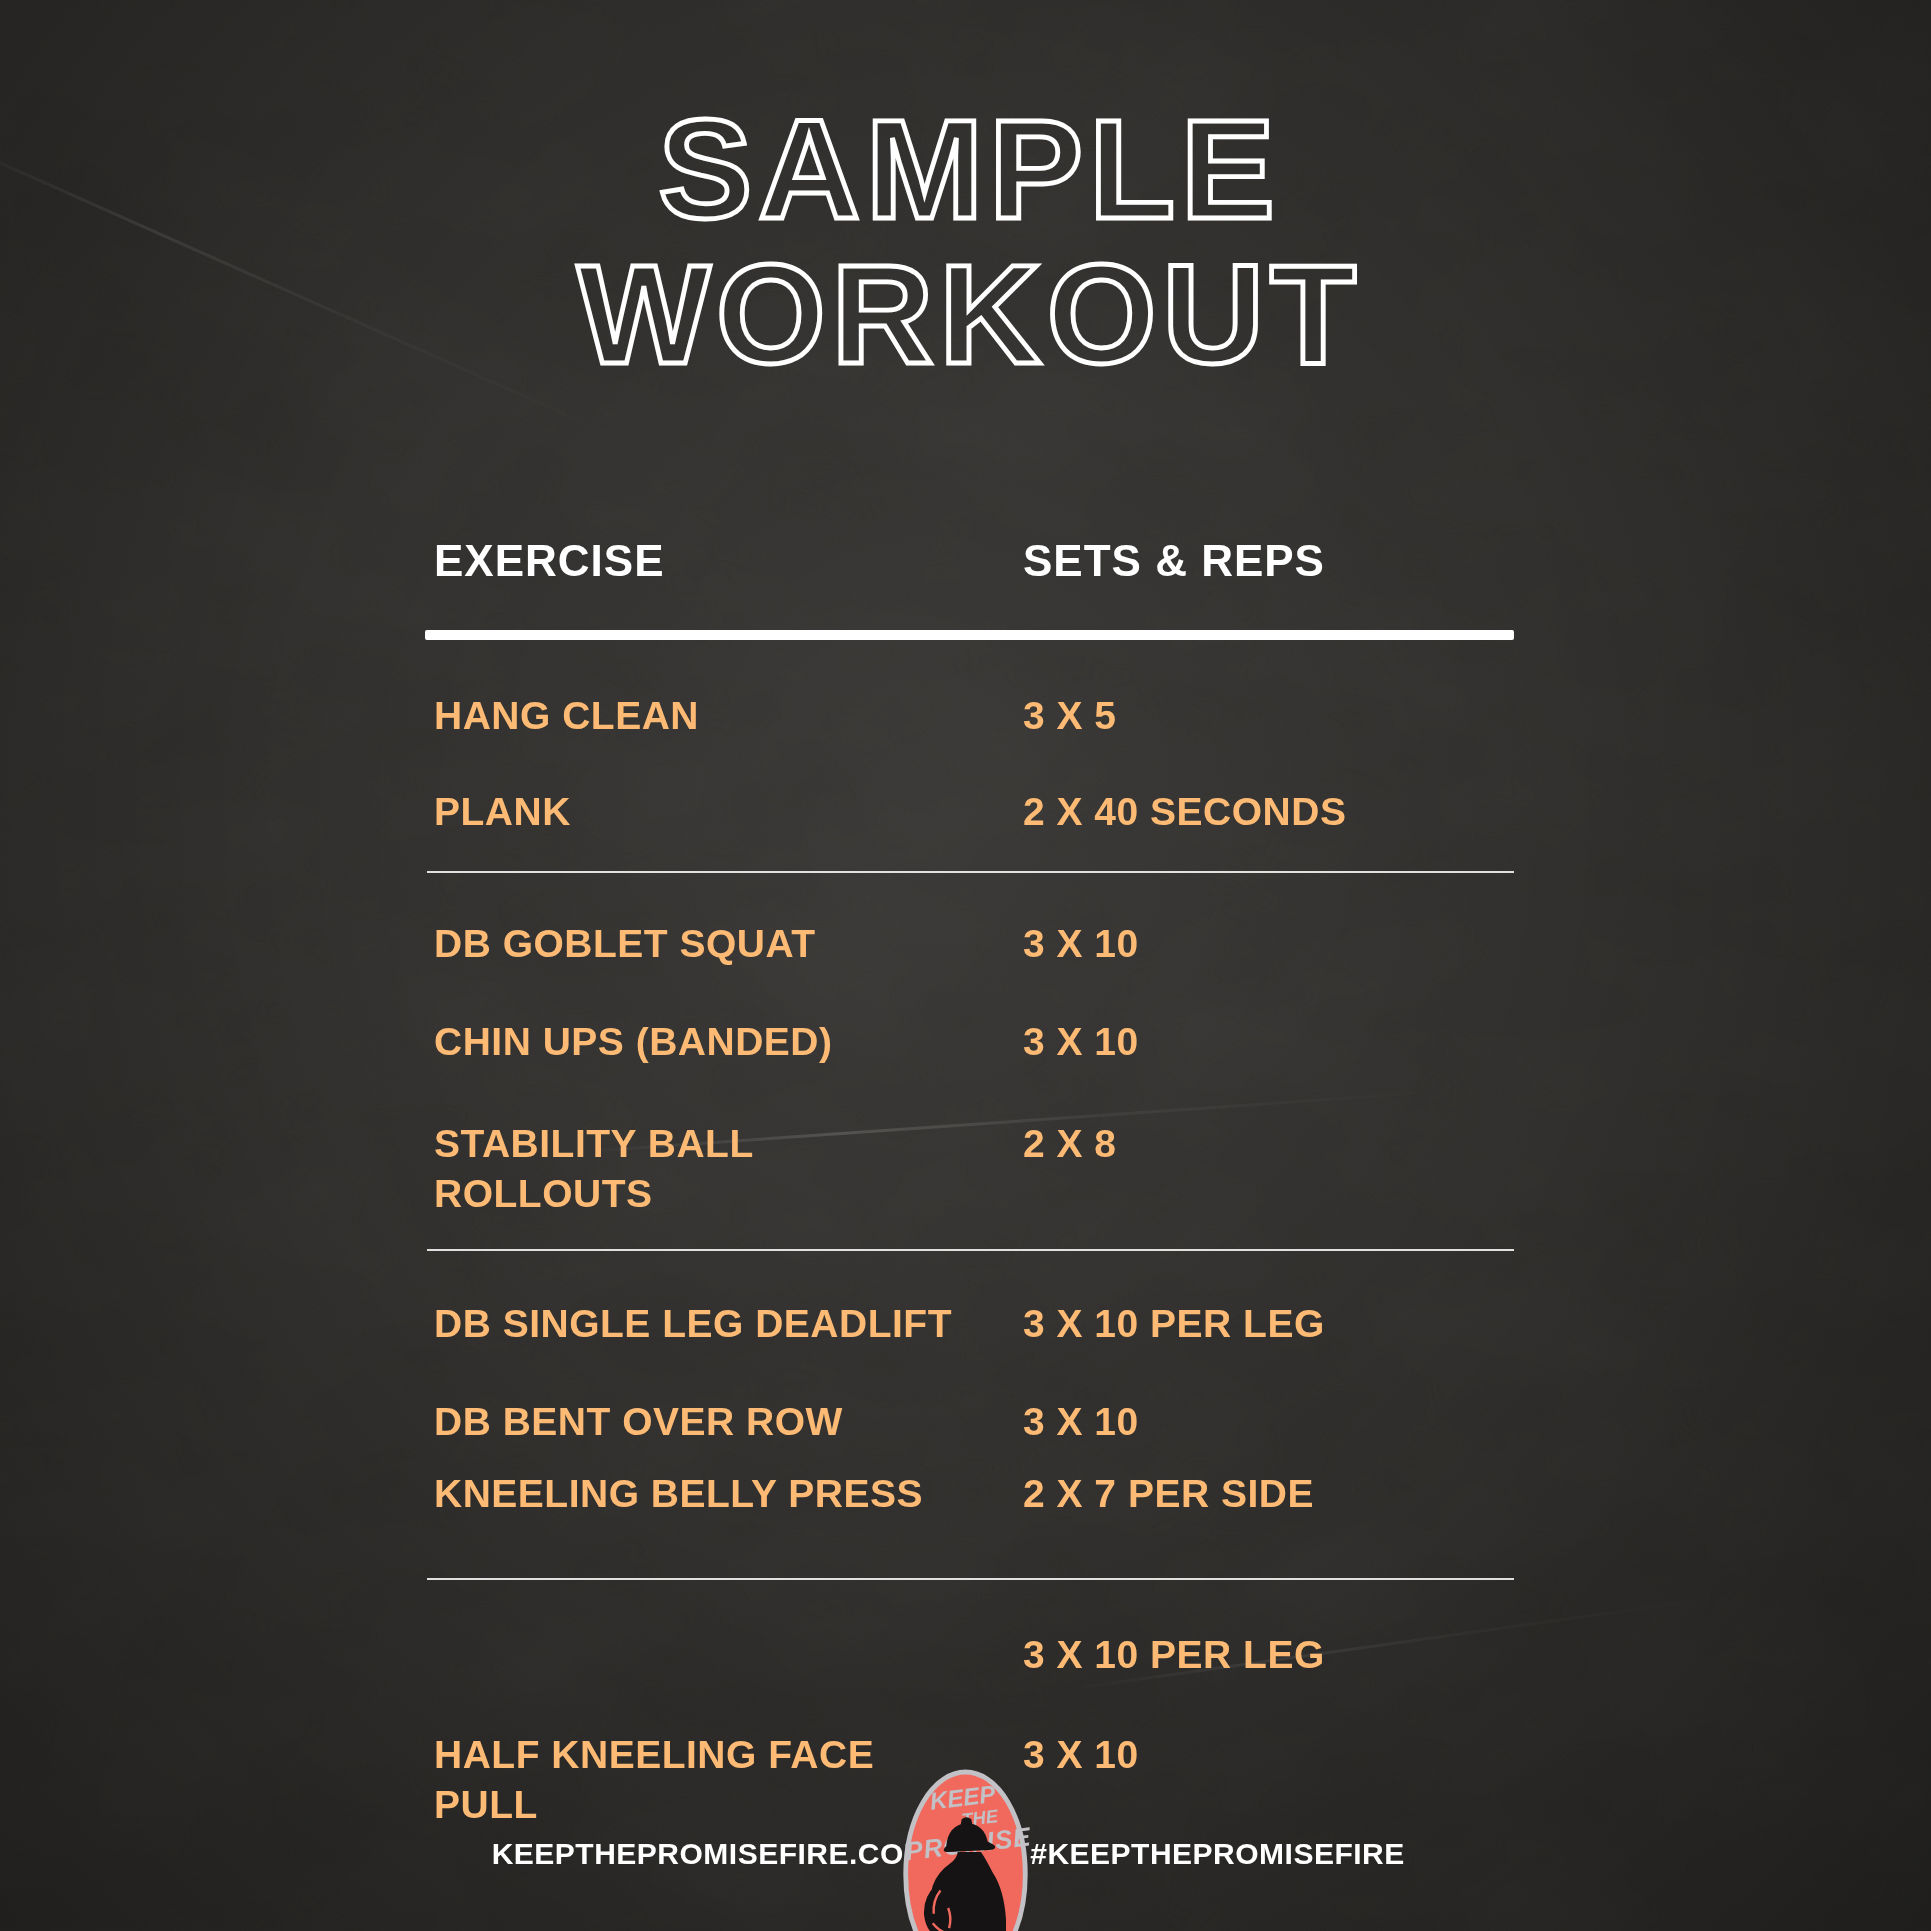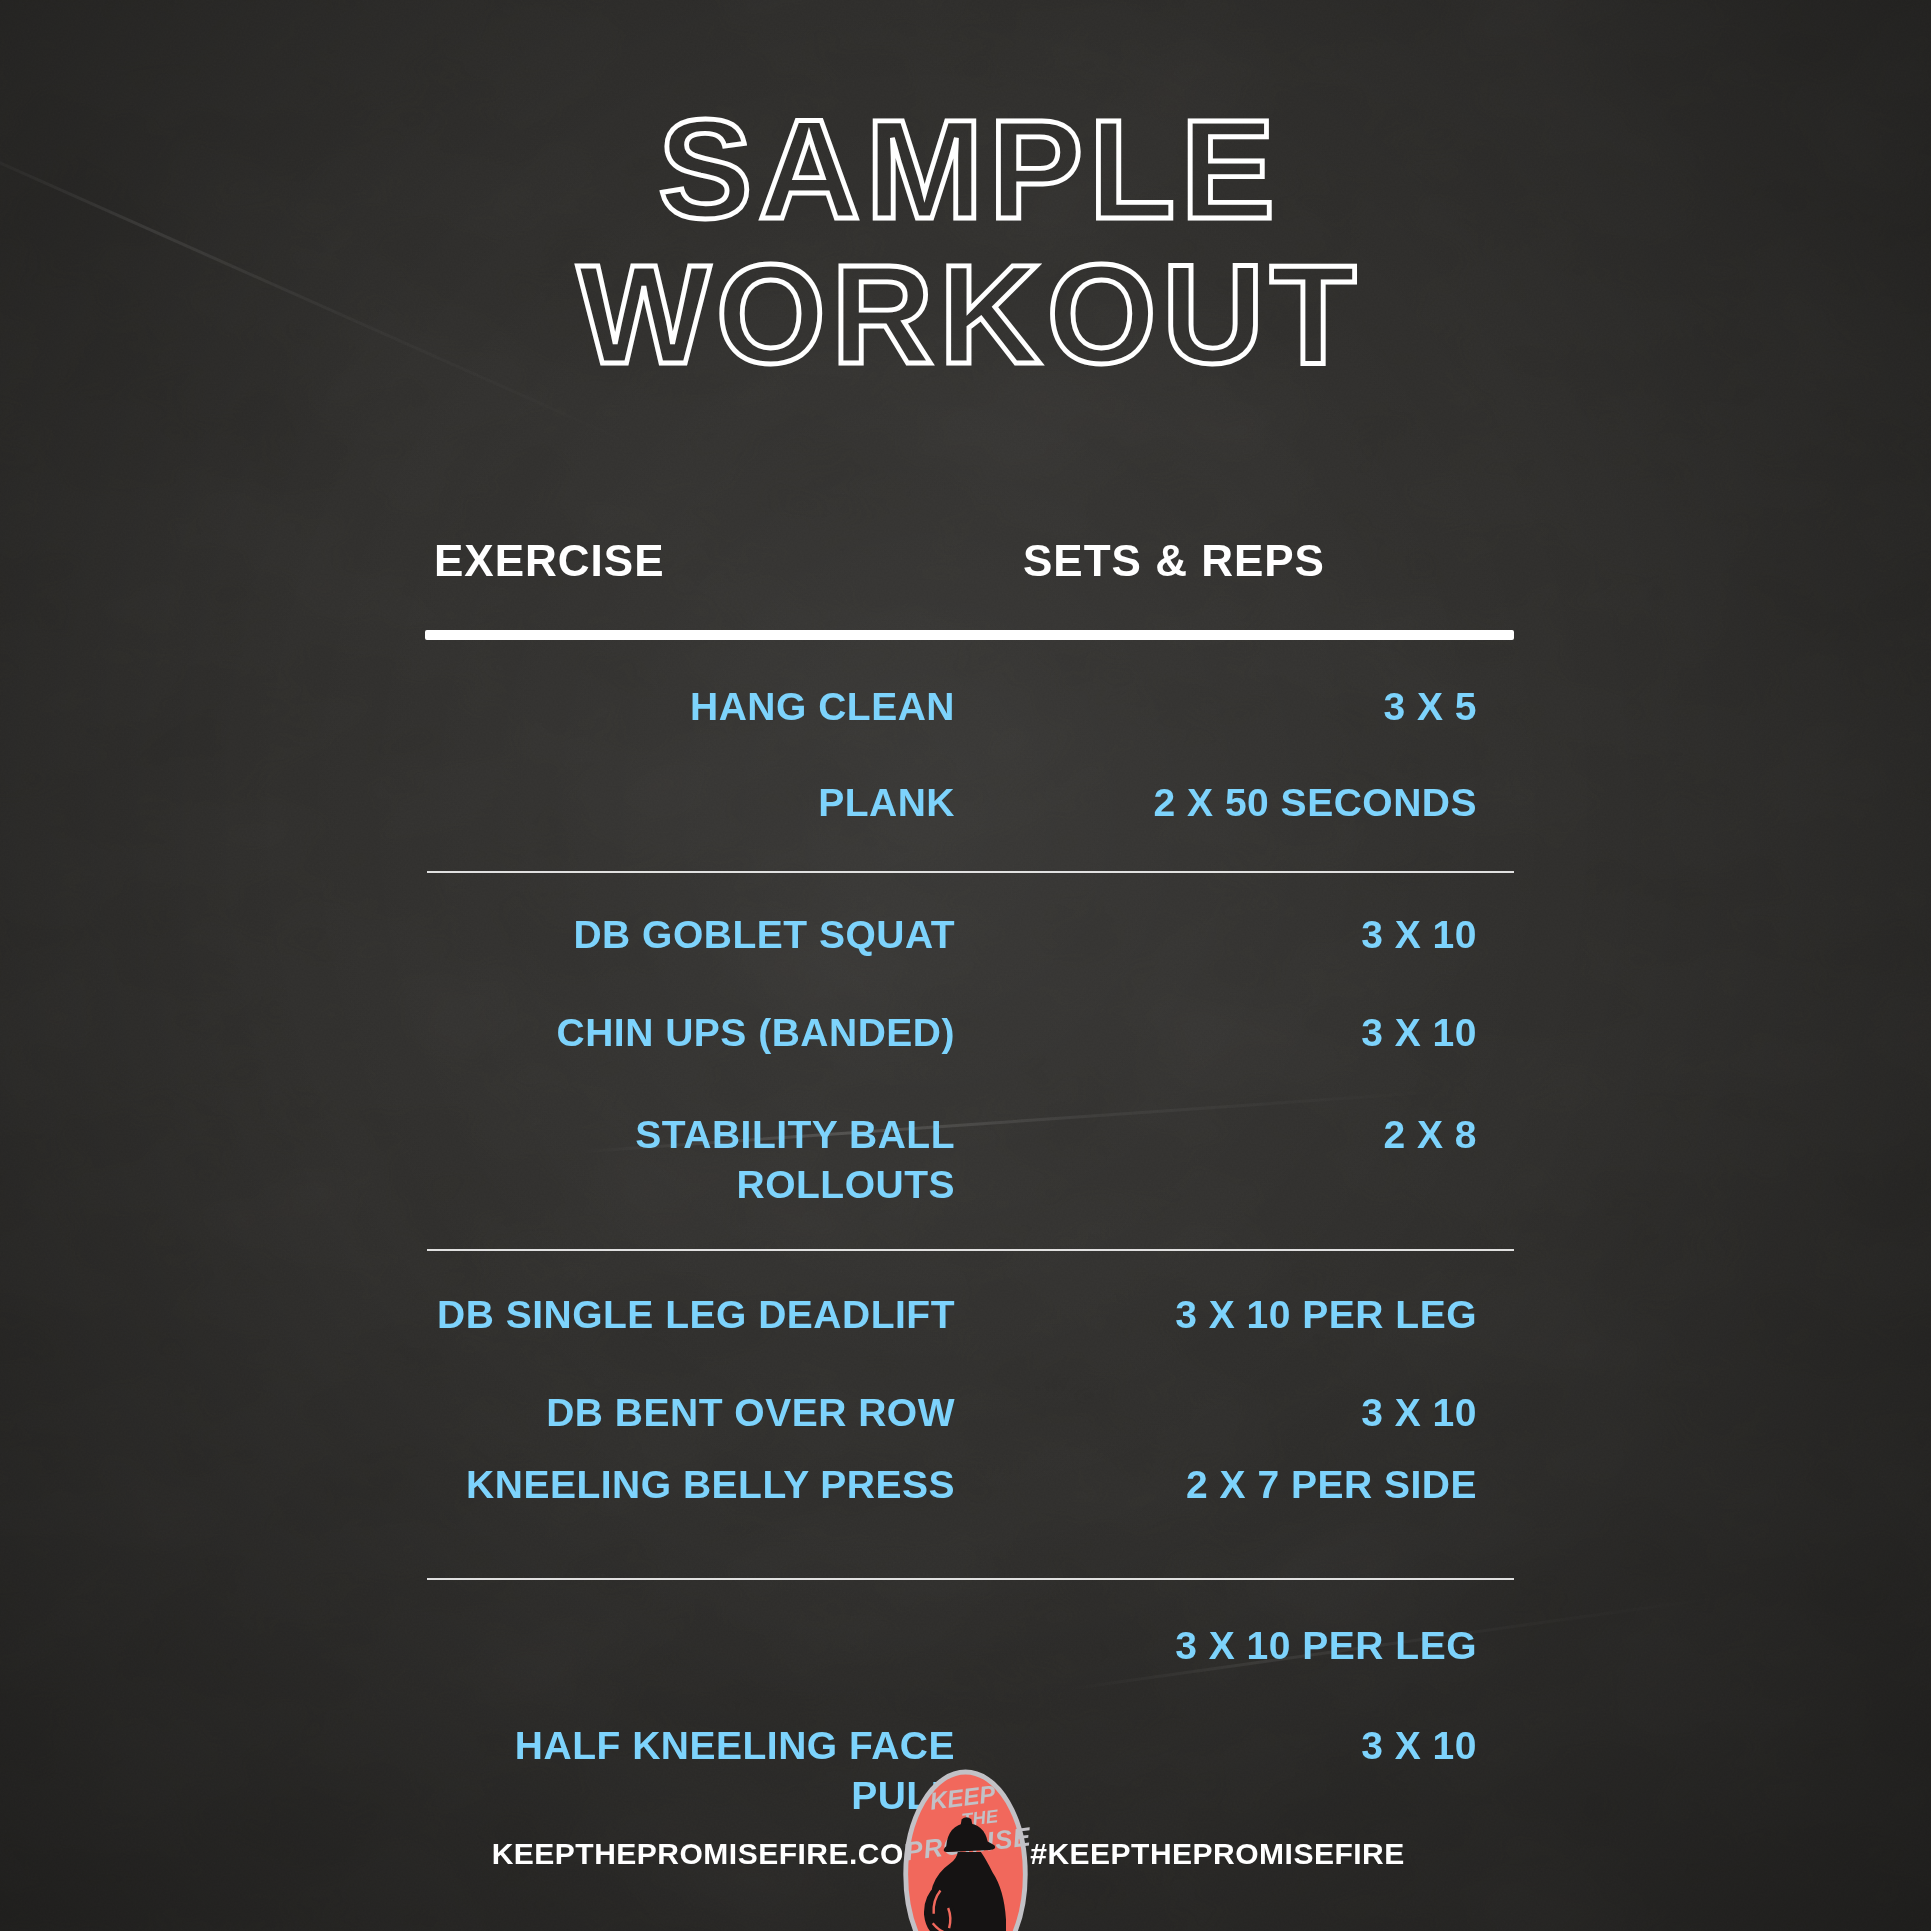--- a/index.html
+++ b/index.html
@@ -64,22 +64,23 @@
   .div2{top:1249px;}
   .div3{top:1578px;}
 
   
   .cell{
     position:absolute;
     font-weight:700;
     font-size:39px;
     line-height:50px;
     letter-spacing:0.5px;
-    color:#7dd3fc;
-    text-align:right;
+    color:#fdba74;
+    text-align:left;
+    margin-top:9px;
   }
   .cell-ex{left:434px;width:521px;}
   .cell-sets{left:1023px;width:454px;}
   .narrow-430{display:inline-block;max-width:415px;}
   .narrow-470{display:inline-block;max-width:454px;}
 
   .r1{top:682px;}  .r2{top:778px;}
   .r3{top:910px;}  .r4{top:1008px;} .r5{top:1110px;}
   .r6{top:1290px;} .r7{top:1388px;} .r8{top:1460px;}
   .r9{top:1621px;} .r10{top:1721px;}
@@ -127,21 +128,21 @@
     <span class="tline">WORKOUT</span>
   </h1>
 
   <div class="col-header hdr-exercise">EXERCISE</div>
   <div class="col-header hdr-sets">SETS &amp; REPS</div>
   <div class="rule-thick"></div>
 
   <div class="cell cell-ex r1">HANG CLEAN</div>
   <div class="cell cell-sets r1">3 X 5</div>
   <div class="cell cell-ex r2">PLANK</div>
-  <div class="cell cell-sets r2">2 X 50 SECONDS</div>
+  <div class="cell cell-sets r2">2 X 40 SECONDS</div>
   <div class="divider div1"></div>
 
   <div class="cell cell-ex r3">DB GOBLET SQUAT</div>
   <div class="cell cell-sets r3">3 X 10</div>
   <div class="cell cell-ex r4">CHIN UPS (BANDED)</div>
   <div class="cell cell-sets r4">3 X 10</div>
   <div class="cell cell-ex r5"><span class="narrow-430">STABILITY BALL ROLLOUTS</span></div>
   <div class="cell cell-sets r5">2 X 8</div>
   <div class="divider div2"></div>
 

